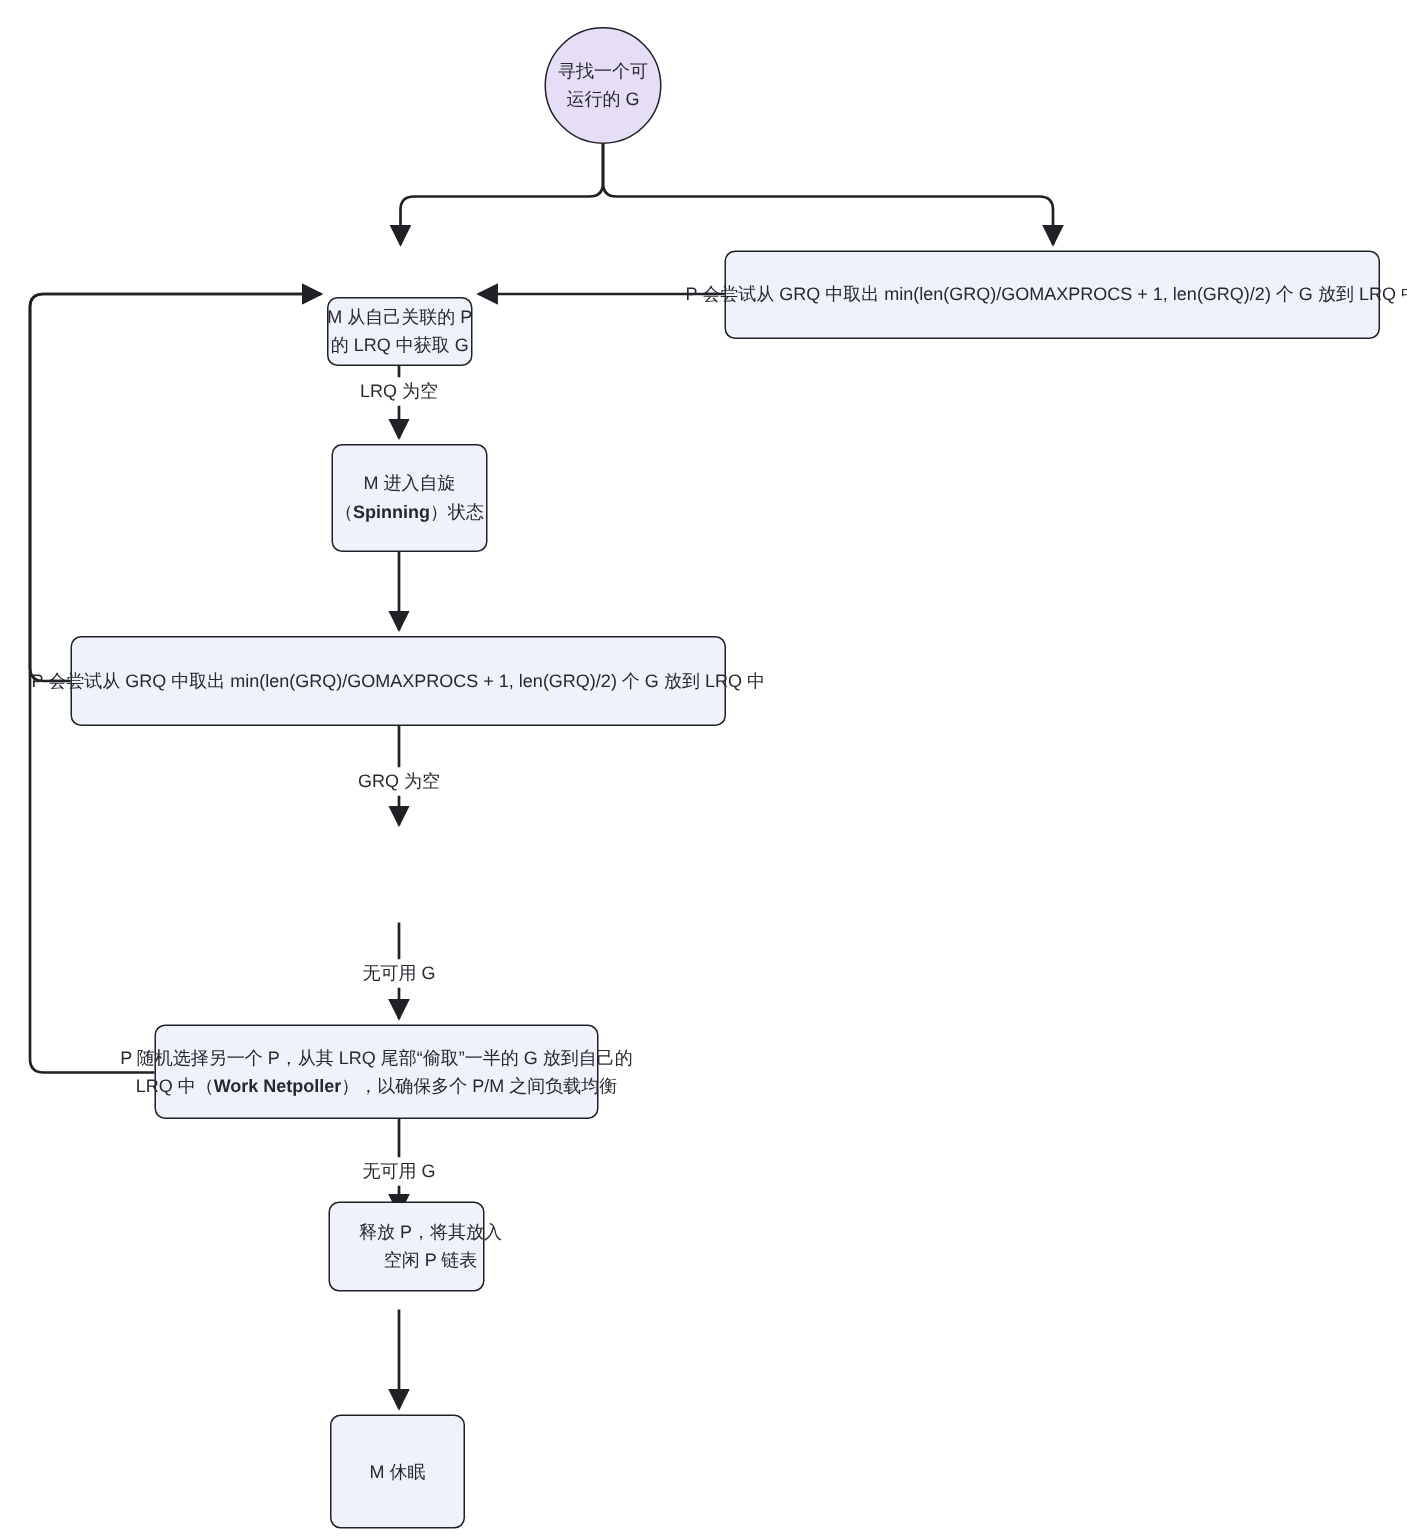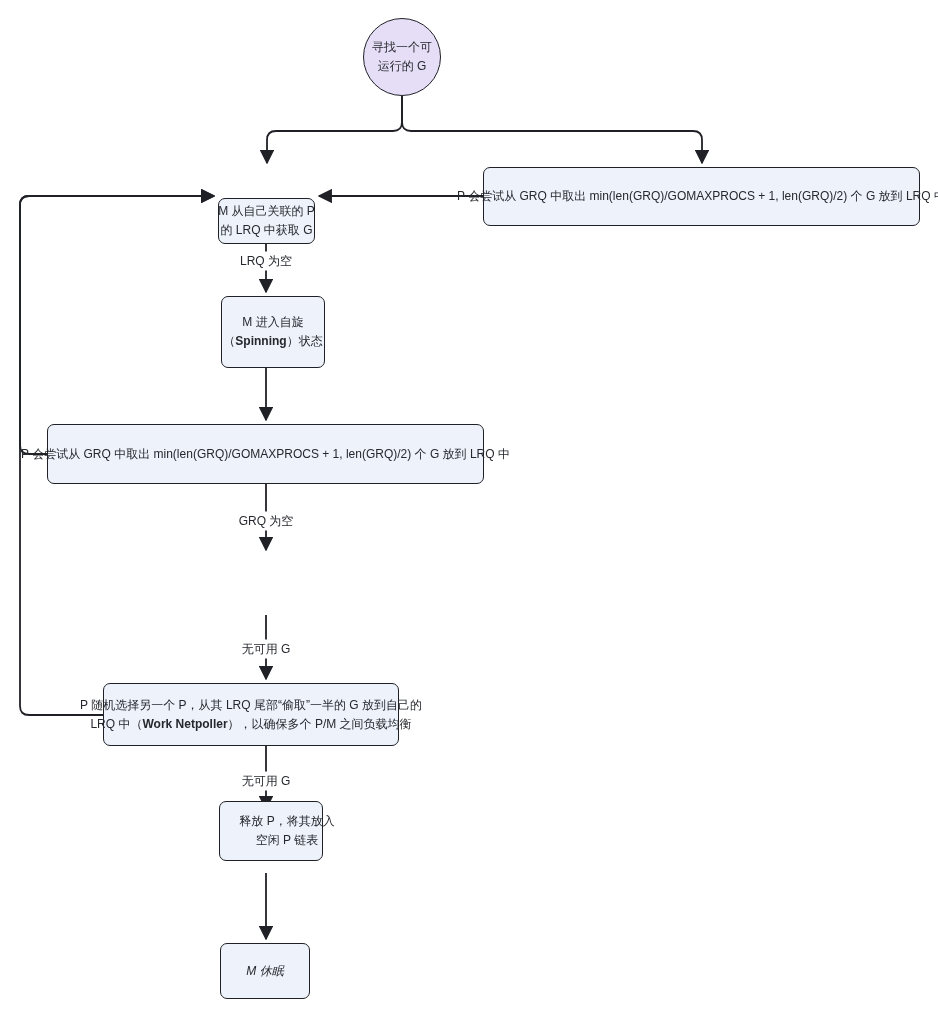--- a/index.html
+++ b/index.html
@@ -84,21 +84,21 @@
     <div>
       <span>LRQ 中（</span><b>Work Netpoller</b><span>），以确保多个 P/M 之间负载均衡</span>
     </div>
   </div>
 
   <div class="node" style="left:219px;top:801px;width:104px;height:60px;padding-left:32px;">
     <div>释放 P，将其放入</div>
     <div>空闲 P 链表</div>
   </div>
 
-  <div class="node" style="left:220px;top:943px;width:90px;height:56px;font-style:italic;">
+  <div class="node" style="left:220px;top:943px;width:90px;height:76px;">
     <div>M 休眠</div>
   </div>
 
   <div class="elabel" style="left:266px;top:261px;">LRQ 为空</div>
   <div class="elabel" style="left:266px;top:521px;">GRQ 为空</div>
   <div class="elabel" style="left:266px;top:649px;">无可用 G</div>
   <div class="elabel" style="left:266px;top:781px;">无可用 G</div>
 
 </div>
 

